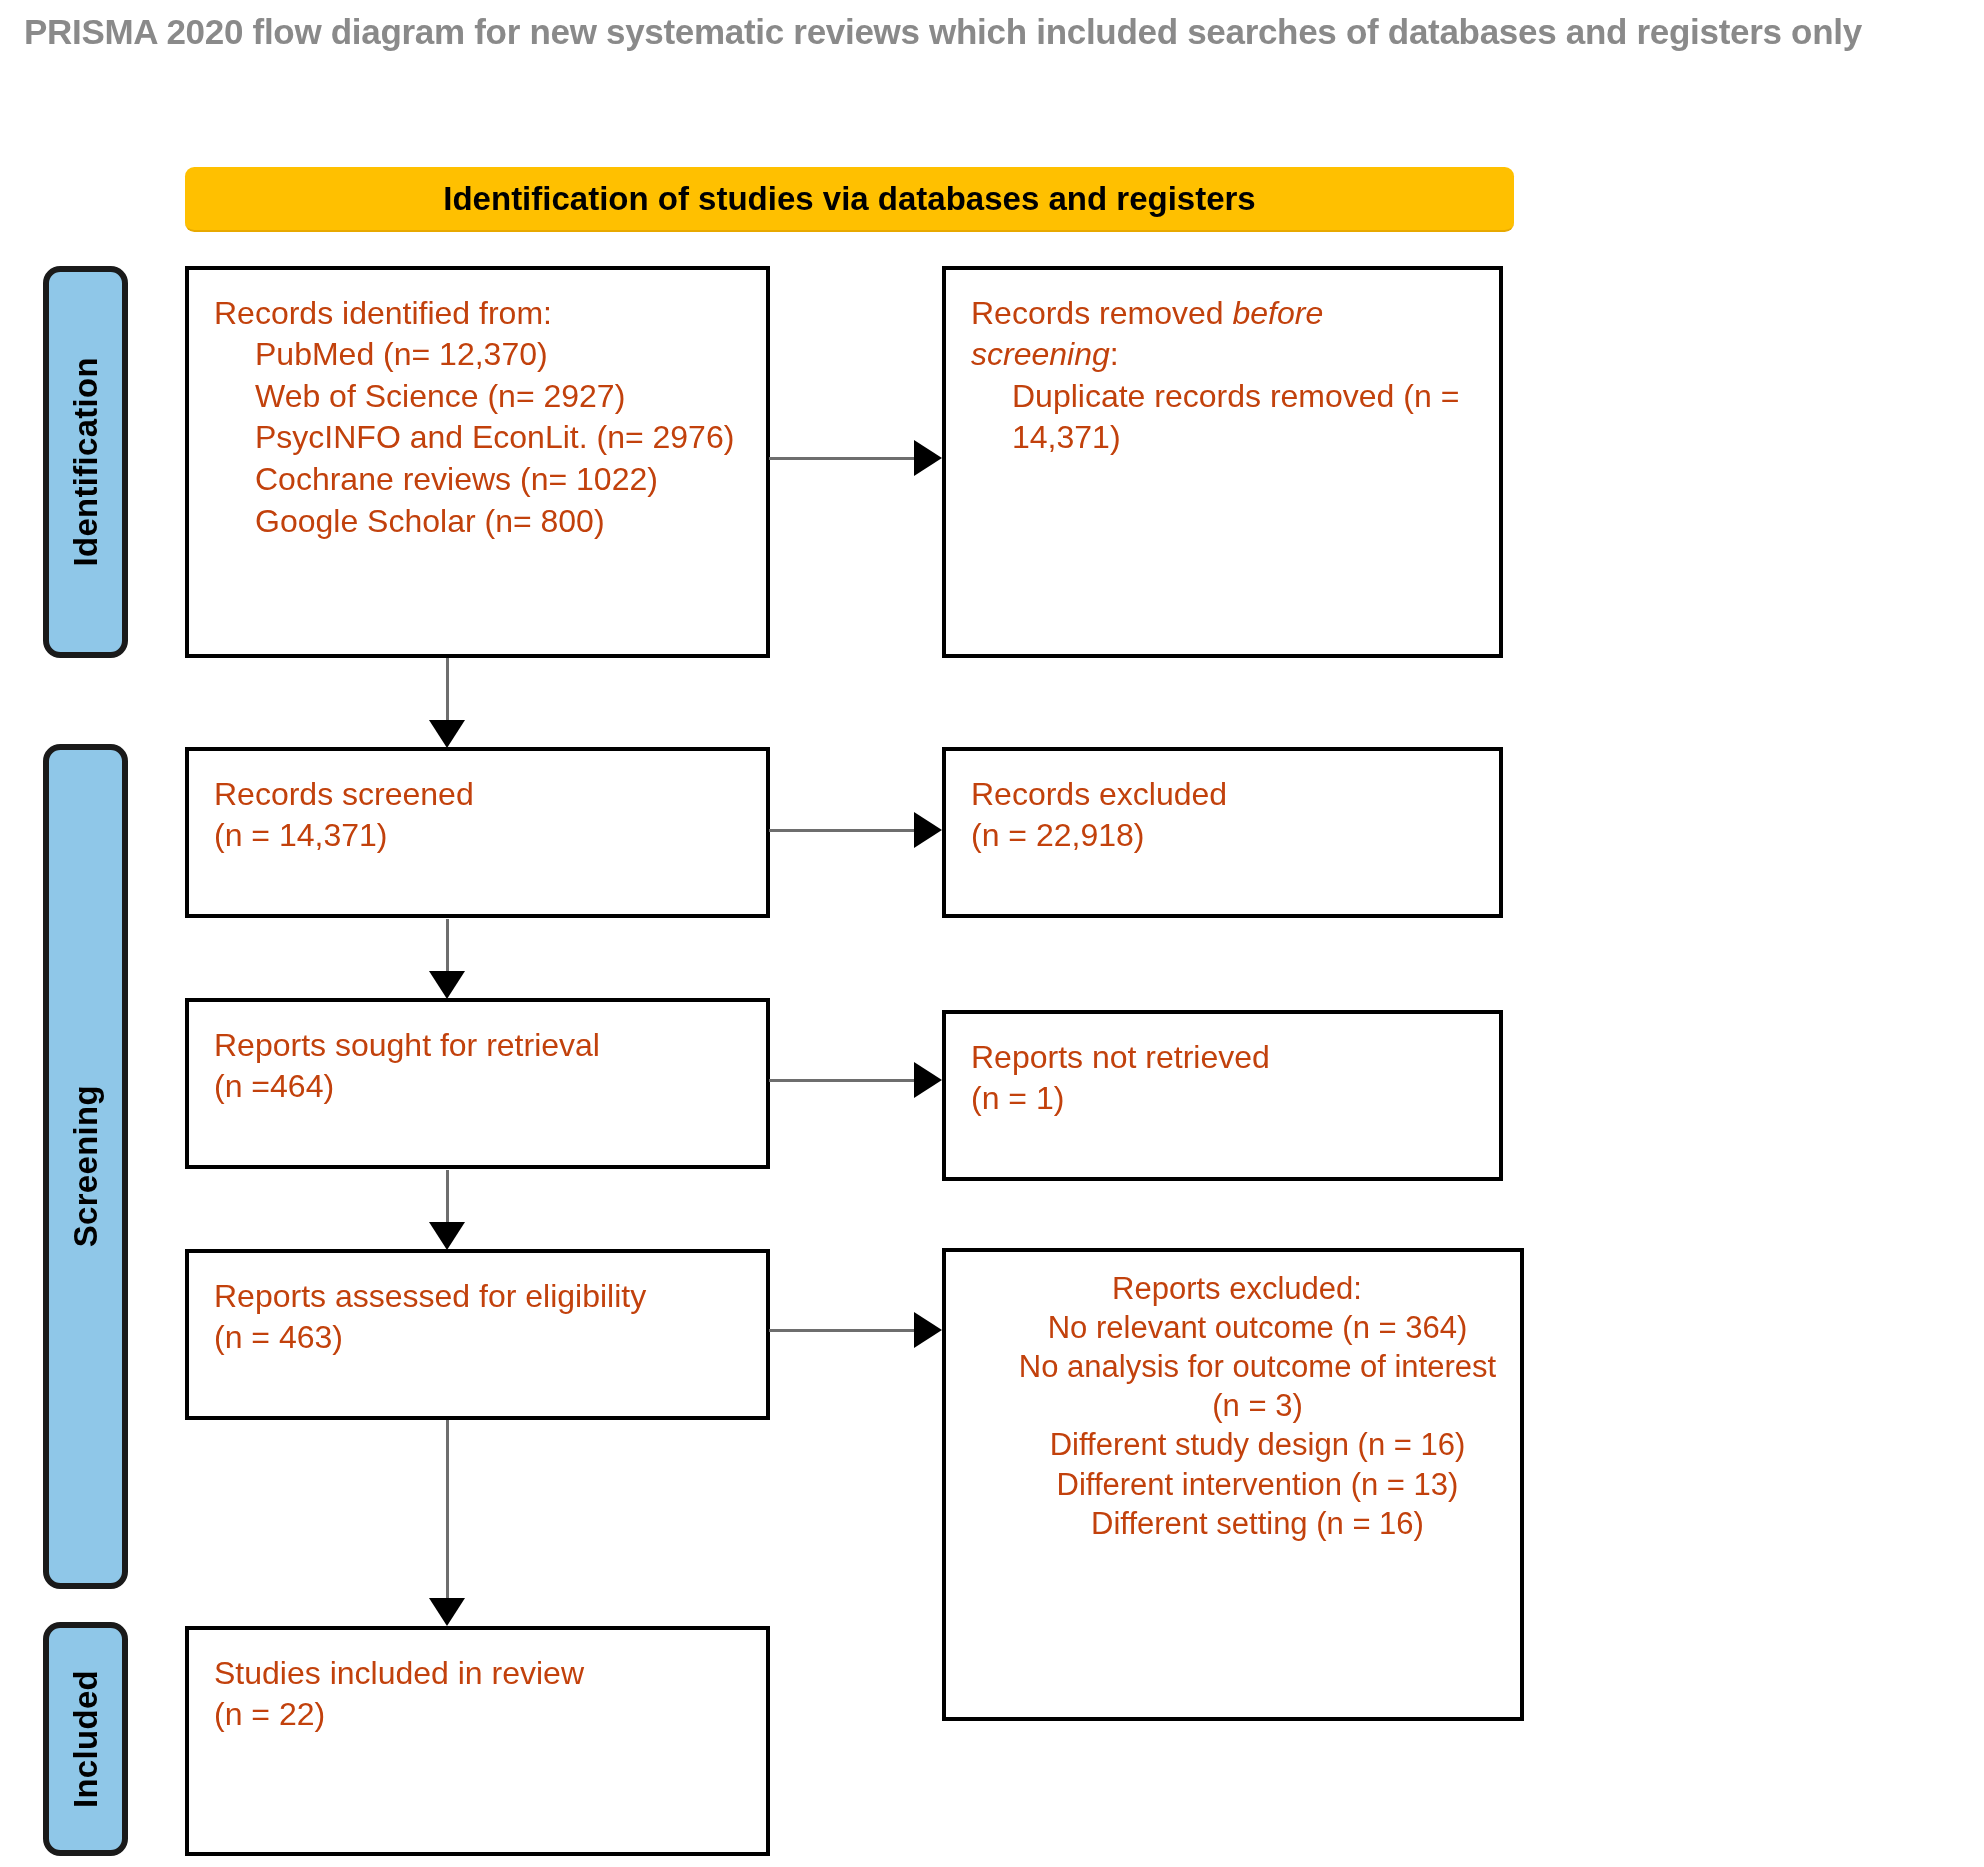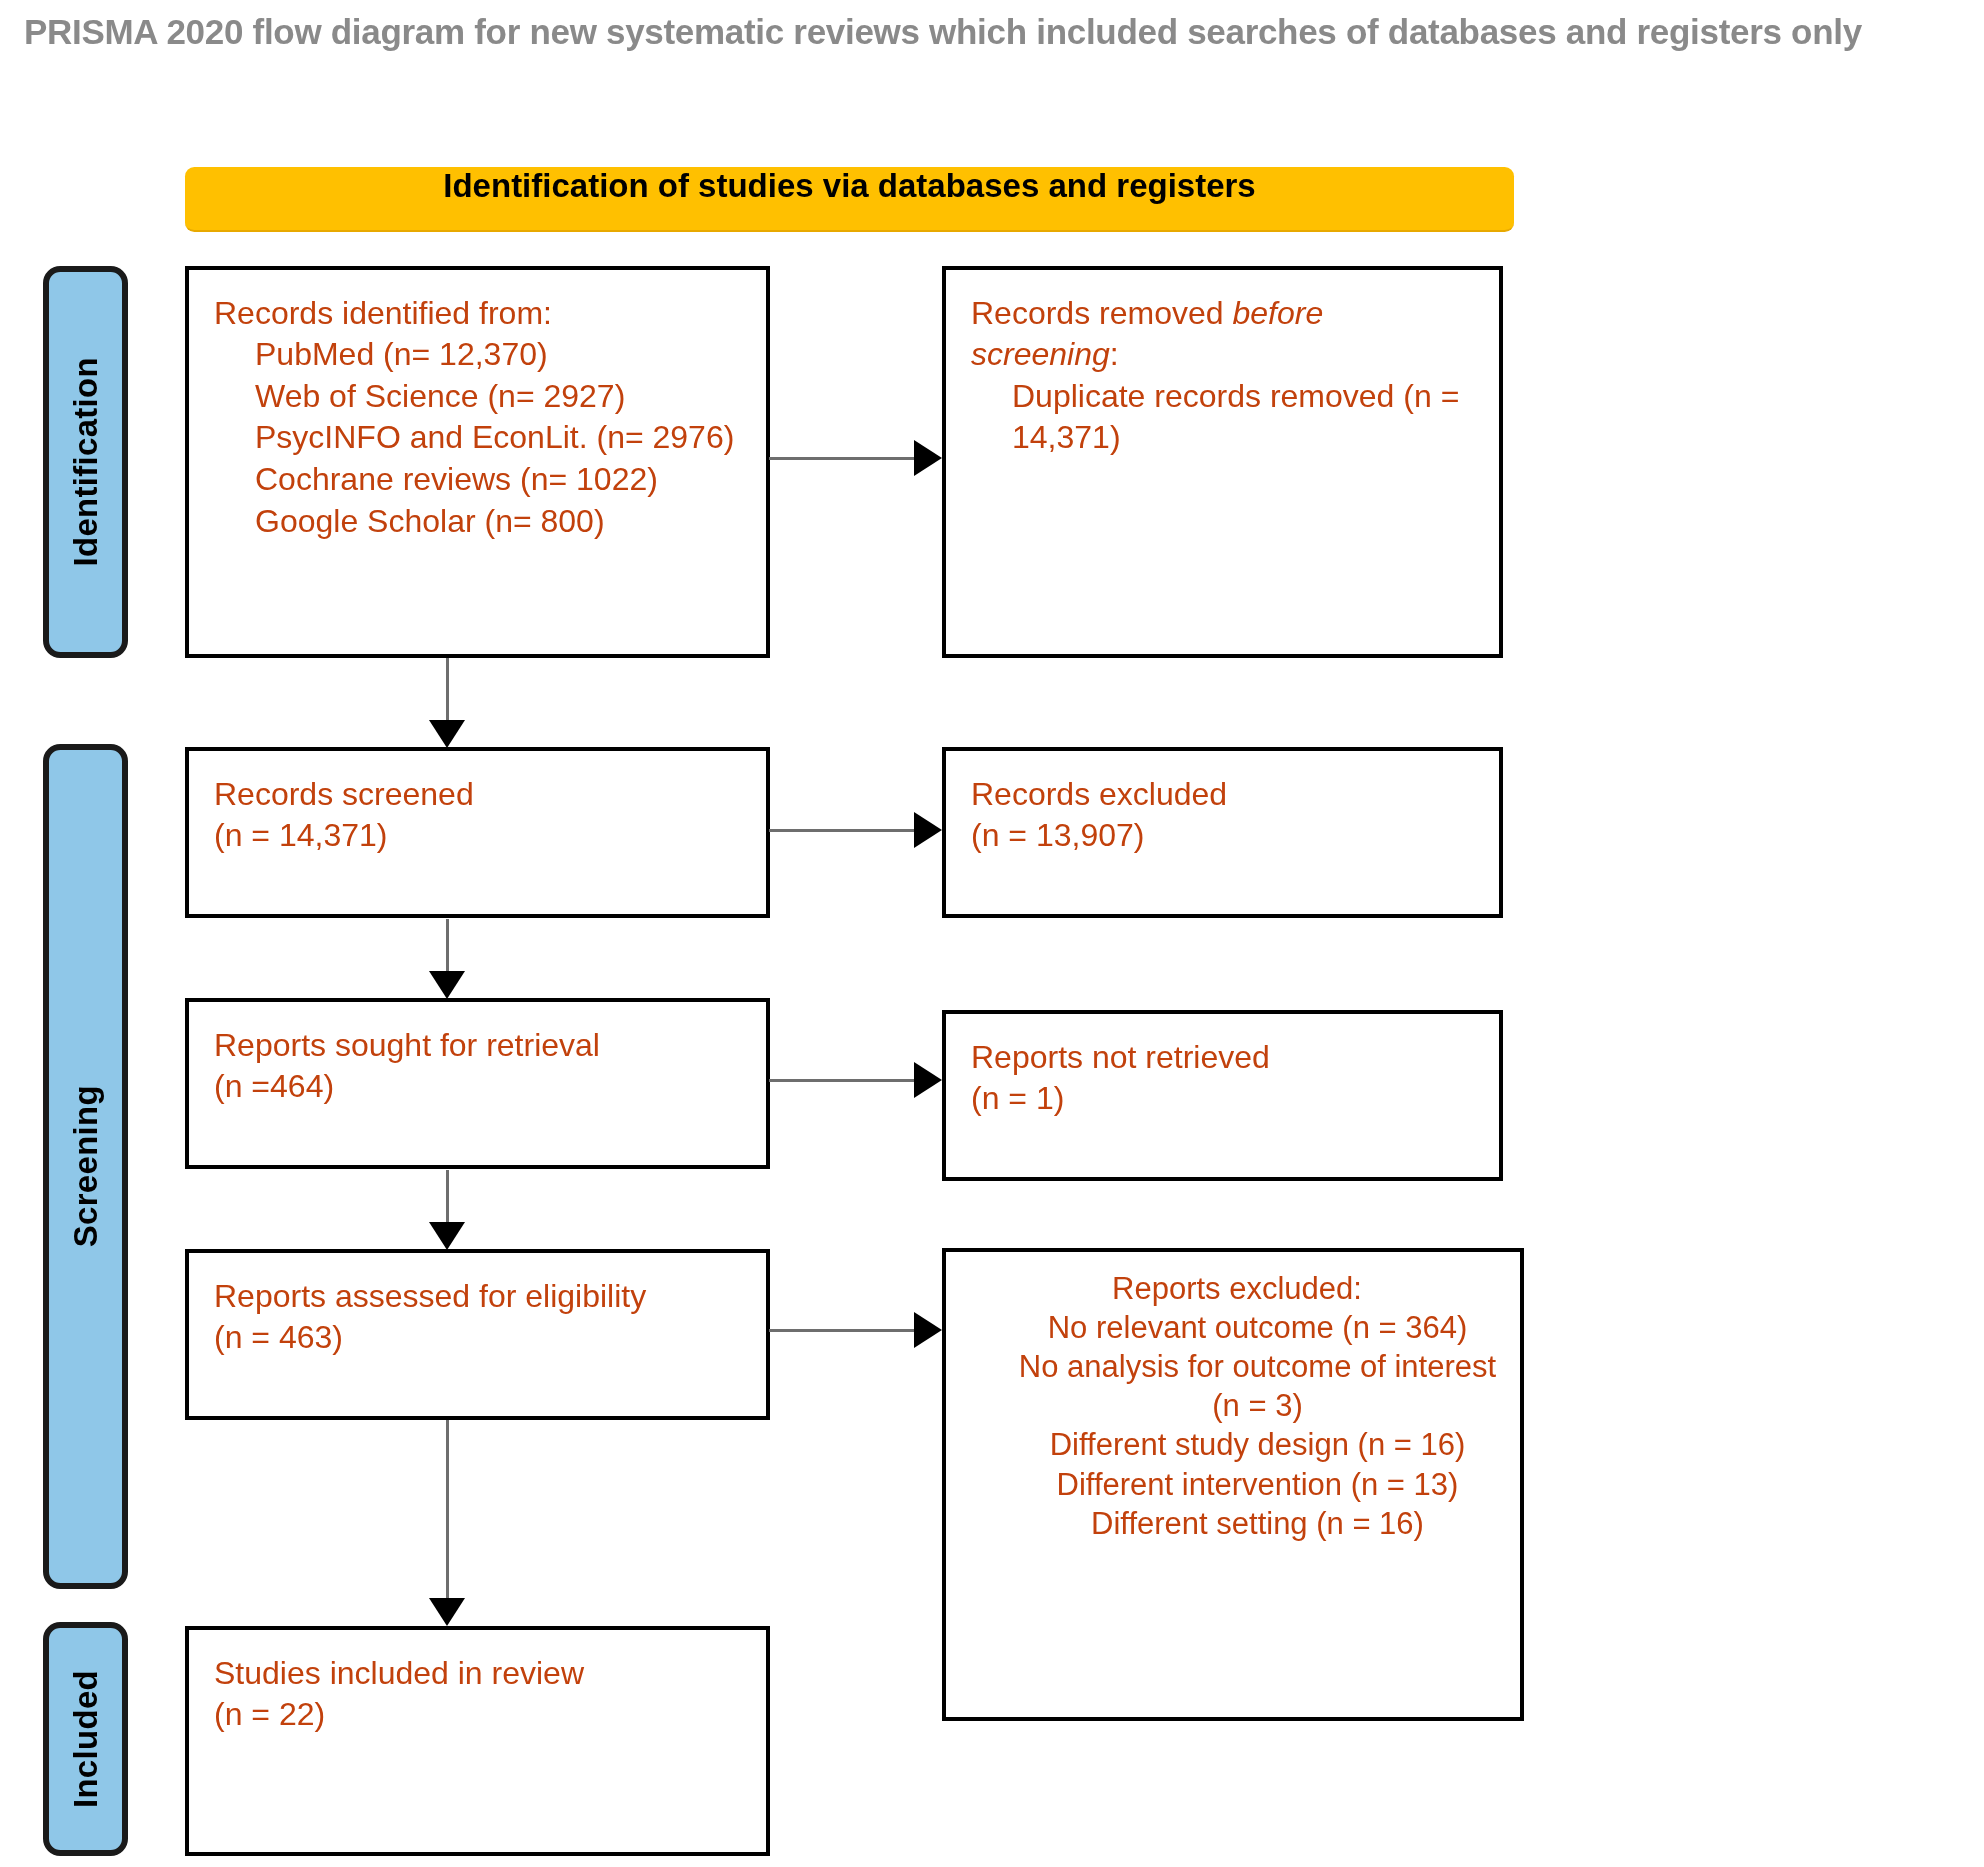--- a/index.html
+++ b/index.html
@@ -53,20 +53,21 @@
   #identification-header {
     position: absolute;
     left: 185px;
     top: 167px;
     width: 1329px;
     height: 65px;
     background: #FFC000;
     border-radius: 9.3px;
     border-bottom: 2.7px solid #E8A900;
     display: flex;
+    align-items: center;
     justify-content: center;
   }
   #identification-header .band-label {
     font-size: 33px;
     font-weight: bold;
     color: #000000;
   }
 
   
   .box {
@@ -214,21 +215,21 @@
   <div class="box-line">(n = 22)</div>
 </div>
 
 <div class="box" id="box-records-removed">
   <div class="box-line"><span>Records removed </span><span class="italic">before screening</span><span>:</span></div>
   <div class="box-line indent">Duplicate records removed (n = 14,371)</div>
 </div>
 
 <div class="box" id="box-records-excluded">
   <div class="box-line">Records excluded</div>
-  <div class="box-line">(n = 13,907)</div>
+  <div class="box-line">(n = 22,918)</div>
 </div>
 
 <div class="box" id="box-reports-not-retrieved">
   <div class="box-line">Reports not retrieved</div>
   <div class="box-line">(n = 1)</div>
 </div>
 
 <div class="box" id="box-reports-excluded">
   <div class="box-line">Reports excluded:</div>
   <div class="box-line indent">No relevant outcome (n = 364)</div>

